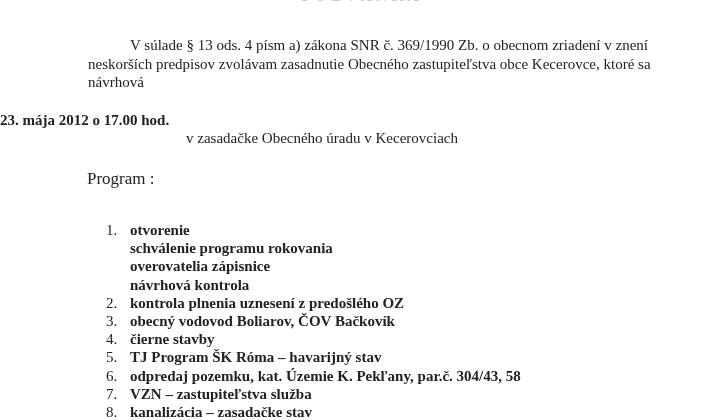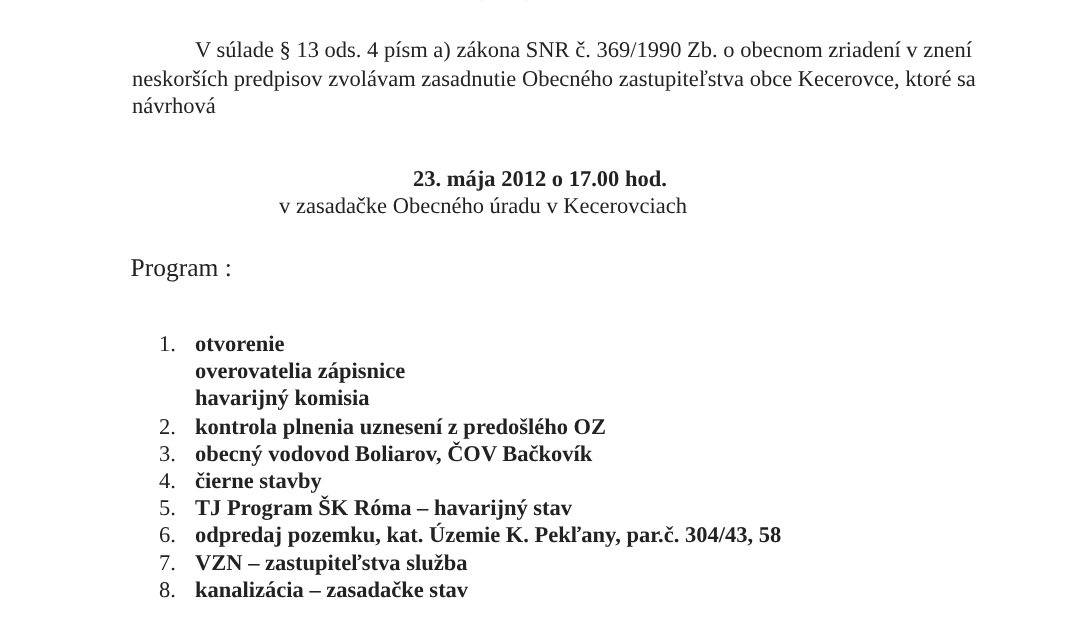--- a/index.html
+++ b/index.html
@@ -1,22 +1,22 @@
 <!DOCTYPE html>
 <html><head>
 <meta charset="utf-8">
 <style>
   html, body { margin:0; padding:0; background:#ffffff; }
   body { width:720px; height:420px; overflow:hidden; position:relative;
          font-family:"Liberation Serif", "DejaVu Serif", serif; color:#222; }
   .top-clip { position:absolute; left:0; top:-13px; width:720px; text-align:center;
               font-size:16px; font-weight:bold; color:#c8c8c8; }
-  .para { position:absolute; left:88px; top:25px; width:600px; font-size:15px; line-height:18.5px; }
+  .para { position:absolute; left:88px; top:36px; width:600px; font-size:15px; line-height:18.5px; }
   .para .indent { display:inline-block; width:42px; }
-  .date { position:absolute; left:0; top:111px; width:720px; text-align:center;
+  .date { position:absolute; left:0; top:111px; width:720px; 
           font-size:15px; font-weight:bold; line-height:18px; }
   .place { position:absolute; left:0; top:129px; width:644px; text-align:center;
            font-size:15px; line-height:18px; }
   .program { position:absolute; left:87px; top:168px; font-size:17px; line-height:22px; }
   .list { position:absolute; left:106px; top:221px; margin:0; padding:0; list-style:none;
           font-size:15px; line-height:18.2px; }
   .list li { position:relative; padding-left:24px; }
   .list .num { position:absolute; left:0; top:0; }
   .list .sub { display:block;font-weight:bold; }
 </style>
@@ -33,22 +33,23 @@
 
 <div class="date">23. mája 2012 o 17.00 hod.</div>
 <div class="place">v zasadačke Obecného úradu v Kecerovciach</div>
 
 <div class="program">Program :</div>
 
 <ul class="list">
   <li>
     <span class="num">1.</span>
     <span class="sub">otvorenie</span>
+    <span class="sub">schválenie programu rokovania</span>
     <span class="sub">overovatelia zápisnice</span>
-    <span class="sub">havarijný komisia</span>
+    <span class="sub">návrhová kontrola</span>
   </li>
   <li>
     <span class="num">2.</span>
     <span class="sub">kontrola plnenia uznesení z predošlého OZ</span>
   </li>
   <li>
     <span class="num">3.</span>
     <span class="sub">obecný vodovod Boliarov, ČOV Bačkovík</span>
   </li>
   <li>

